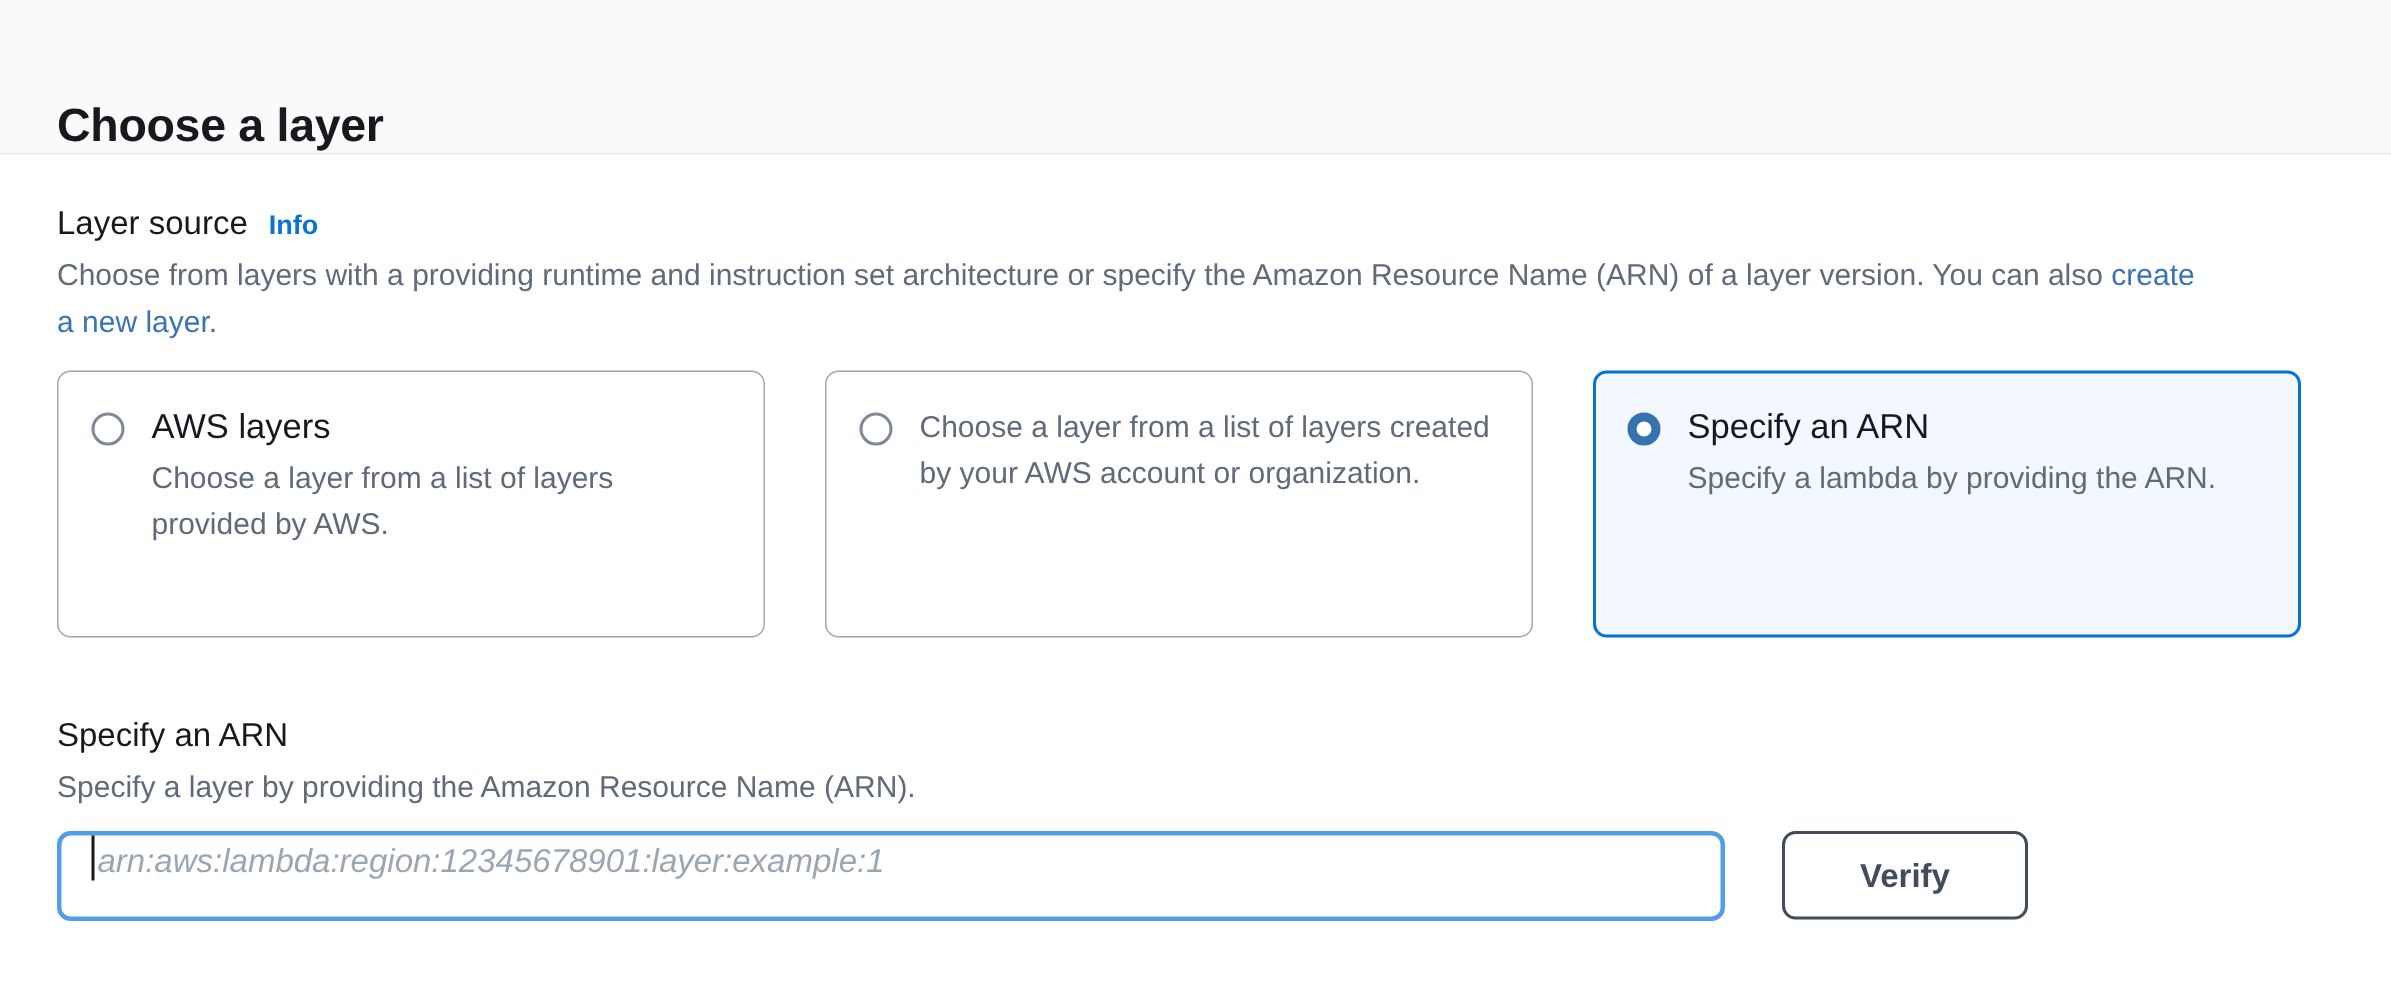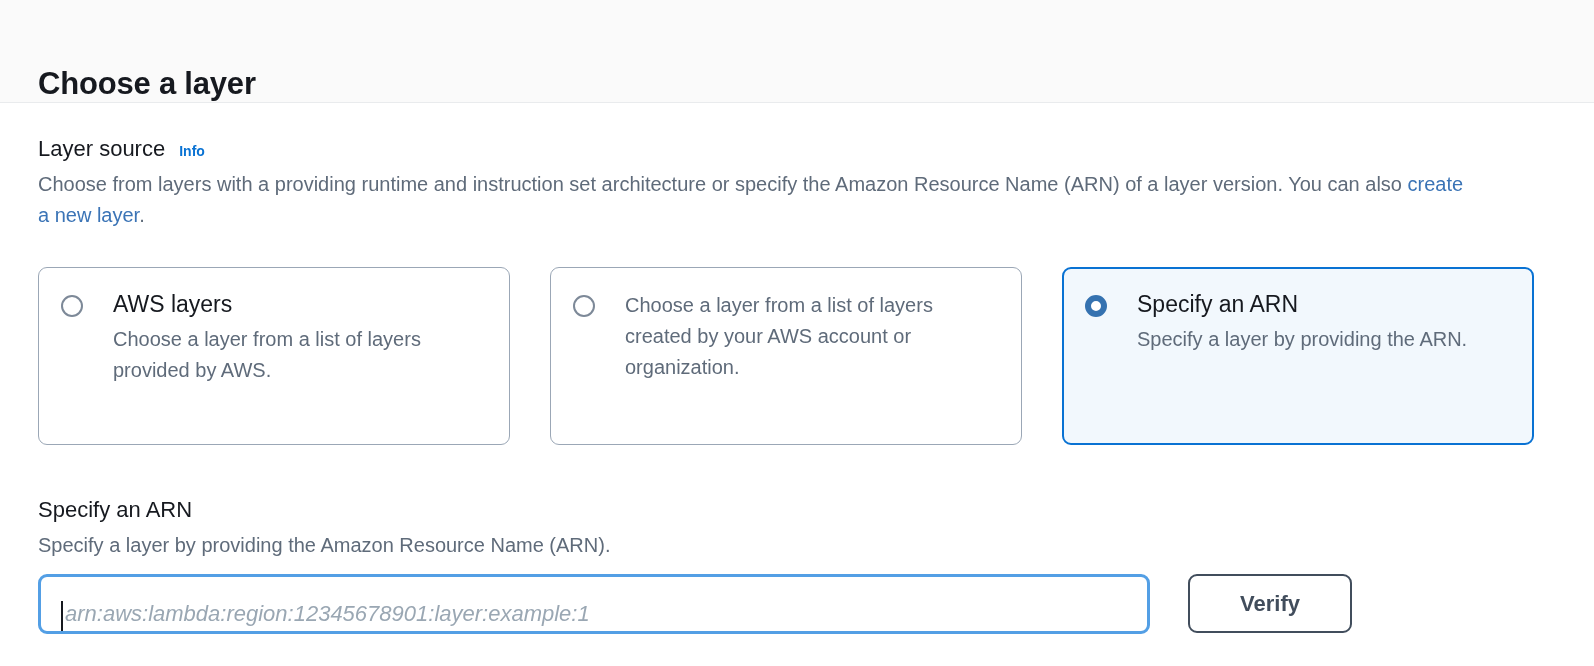--- a/index.html
+++ b/index.html
@@ -48,21 +48,21 @@
     display: flex;
     align-items: baseline;
     gap: 14px;
     margin-bottom: 7px;
   }
   .field-label {
     font-size: 22px;
     color: #16191f;
   }
   .info-link {
-    font-size: 14px;
+    font-size: 18px;
     font-weight: bold;
     color: #0972d3;
     text-decoration: none;
     cursor: pointer;
   }
 
   .field-description {
     font-size: 20px;
     line-height: 31px;
     color: #5f6b7a;
@@ -84,23 +84,22 @@
   .tile {
     width: 472px;
     min-height: 178px;
     box-sizing: border-box;
     border: 1px solid #9ba7b6;
     border-radius: 9px;
     background: #ffffff;
     padding: 22px 24px 22px 22px;
     display: flex;
     align-items: flex-start;
-    gap: 30px;
-    cursor: pointer;
-    margin-top: 20px;
+    gap: 18px;
+    cursor: pointer;
   }
   .tile.selected {
     border: 2px solid #0972d3;
     background: #f2f8fd;
     padding: 21px 23px 21px 21px;
   }
   .radio {
     flex: 0 0 auto;
     width: 22px;
     height: 22px;
@@ -152,21 +151,21 @@
   }
   .arn-input-wrap {
     position: relative;
     width: 1112px;
     height: 60px;
     box-sizing: border-box;
     border: 3px solid #539fe5;
     border-radius: 9px;
     background: #ffffff;
     display: flex;
-    align-items: flex-end;
+    align-items: flex-start;
     padding: 0 14px 0 20px;
   }
   .caret {
     width: 2px;
     height: 30px;
     background: #16191f;
     margin-right: 2px;
     flex: 0 0 auto;
   }
   .arn-input {
@@ -237,21 +236,21 @@
         <span class="radio"></span>
         <span class="tile-text">
           <span class="tile-desc" style="display:block;">Choose a layer from a list of layers created by your AWS account or organization.</span>
         </span>
       </div>
 
       <div class="tile selected">
         <span class="radio checked"></span>
         <span class="tile-text">
           <span class="tile-title" style="display:block;">Specify an ARN</span>
-          <span class="tile-desc" style="display:block;">Specify a layer by providing the ARN.</span>
+          <span class="tile-desc" style="display:block;">Specify a lambda by providing the ARN.</span>
         </span>
       </div>
 
     </div>
 
     <div class="arn-section">
       <div class="arn-label">Specify an ARN</div>
       <div class="arn-desc">Specify a layer by providing the Amazon Resource Name (ARN).</div>
 
       <div class="arn-row">

